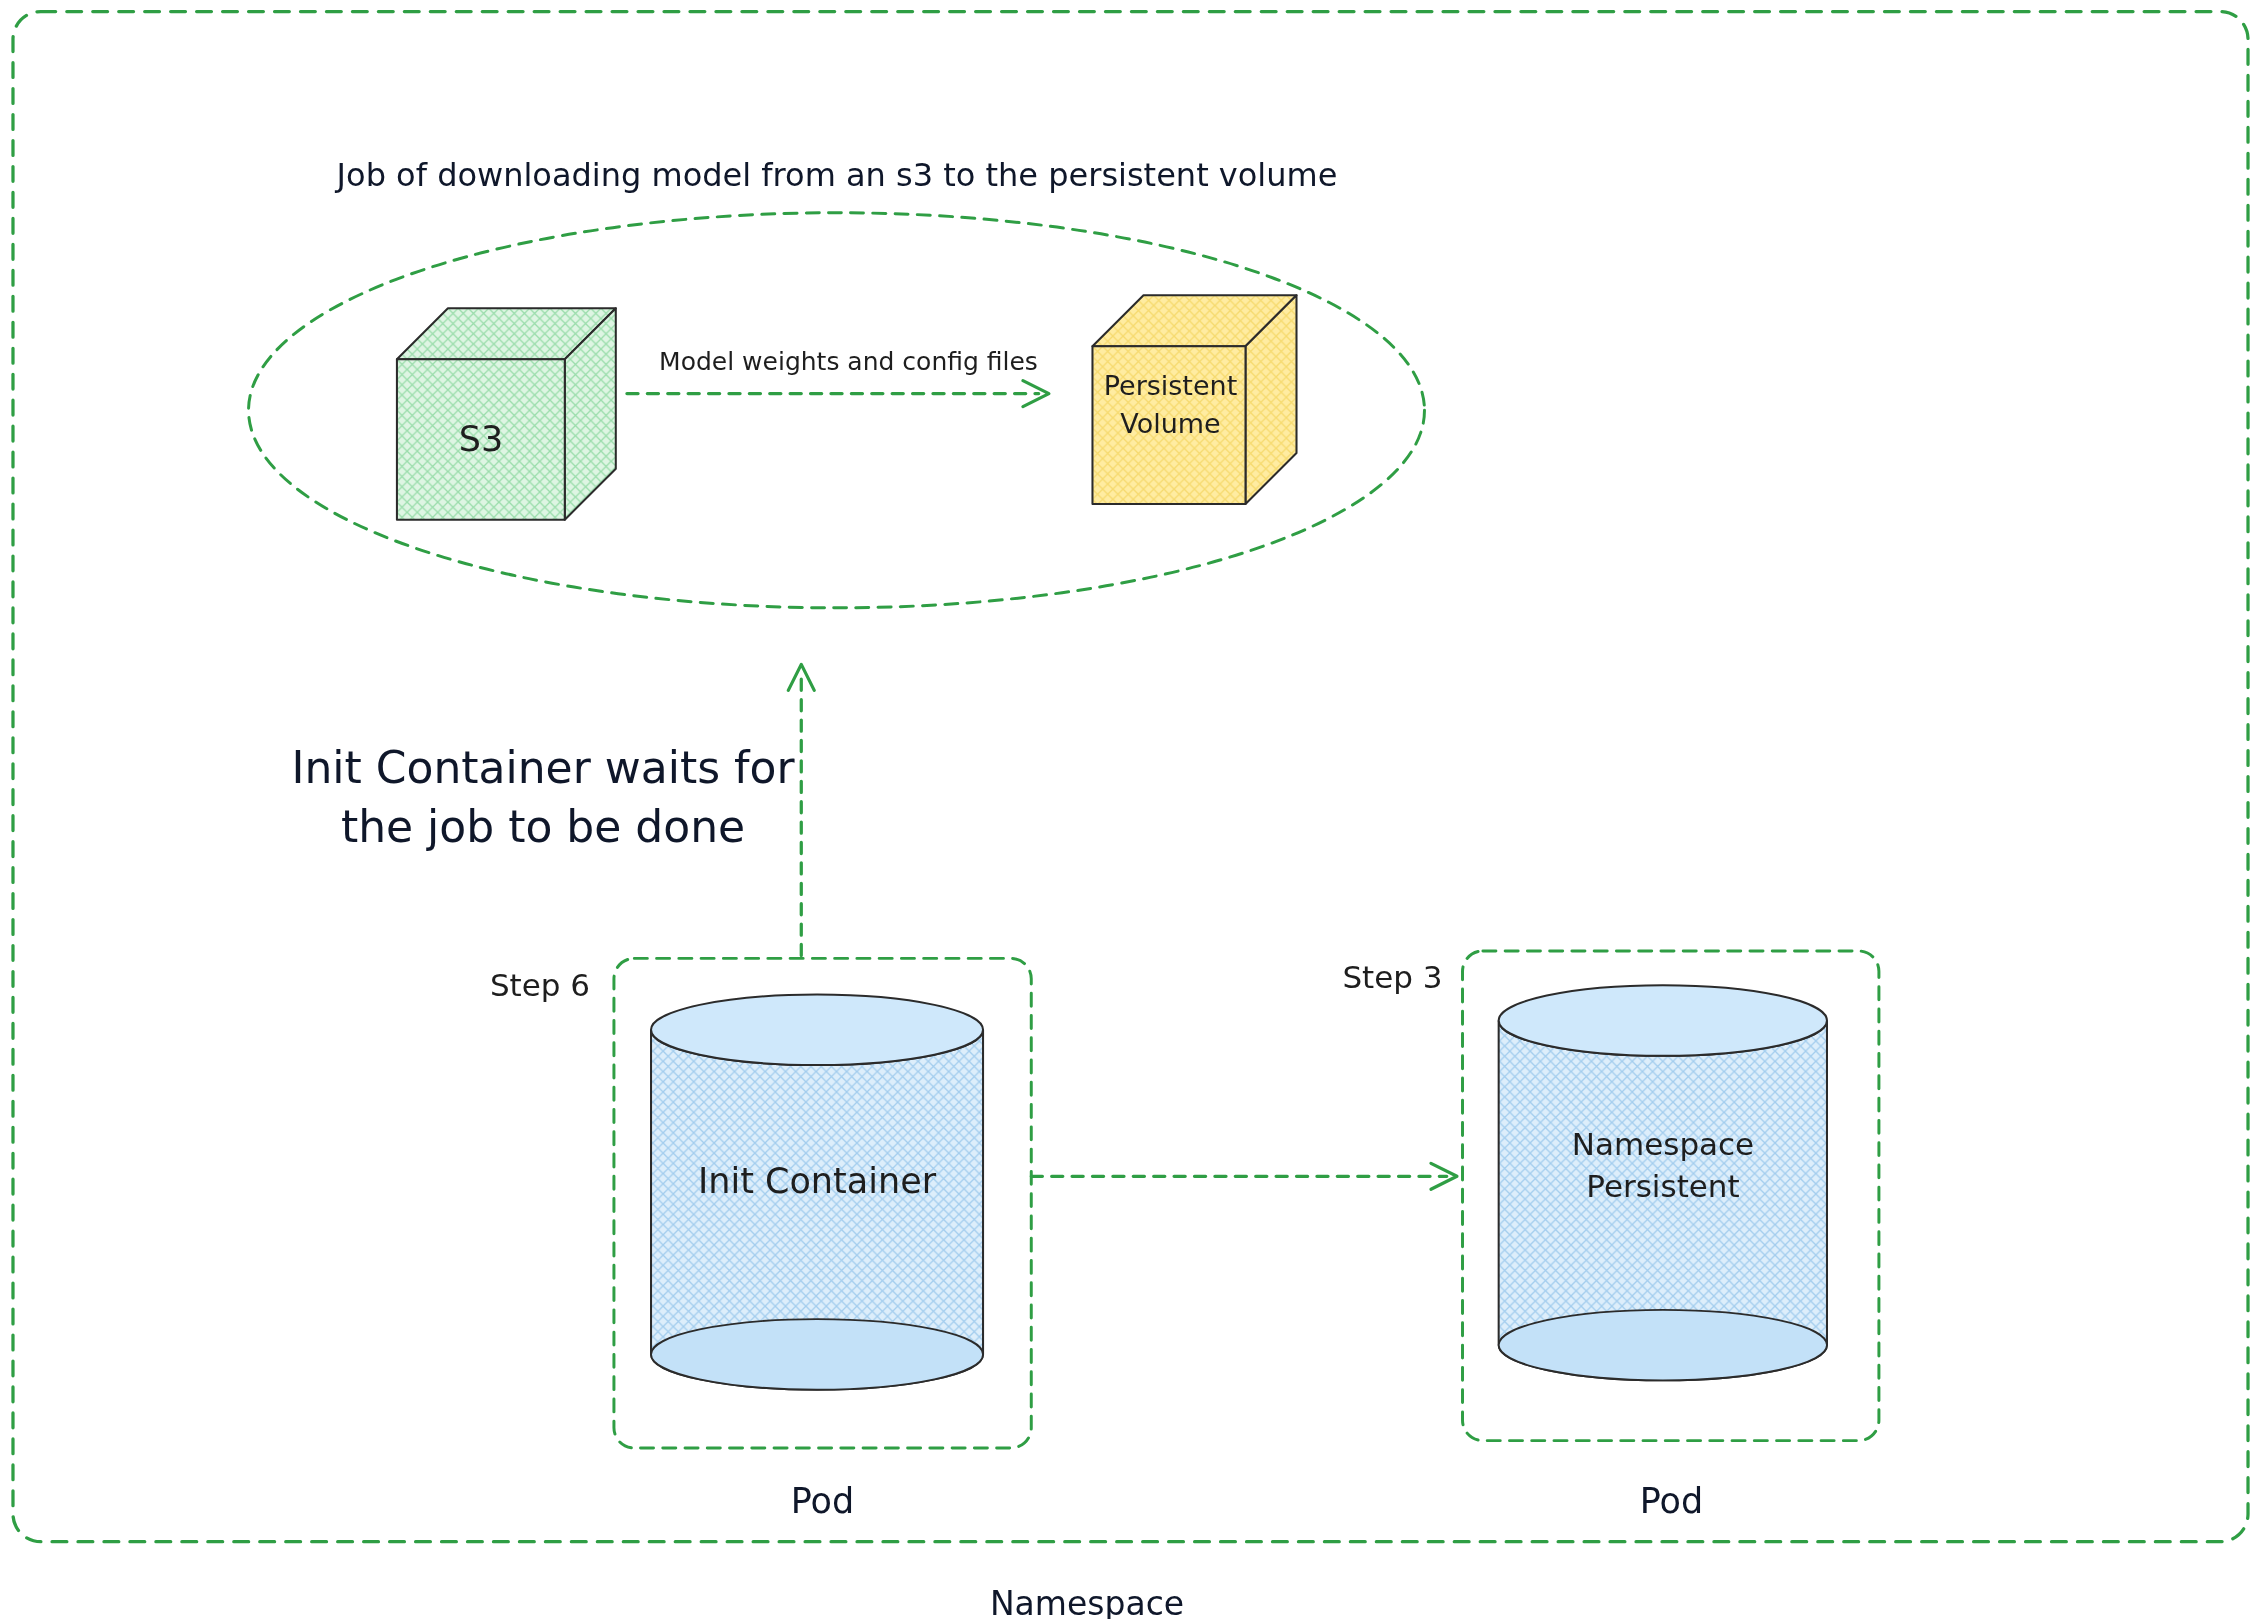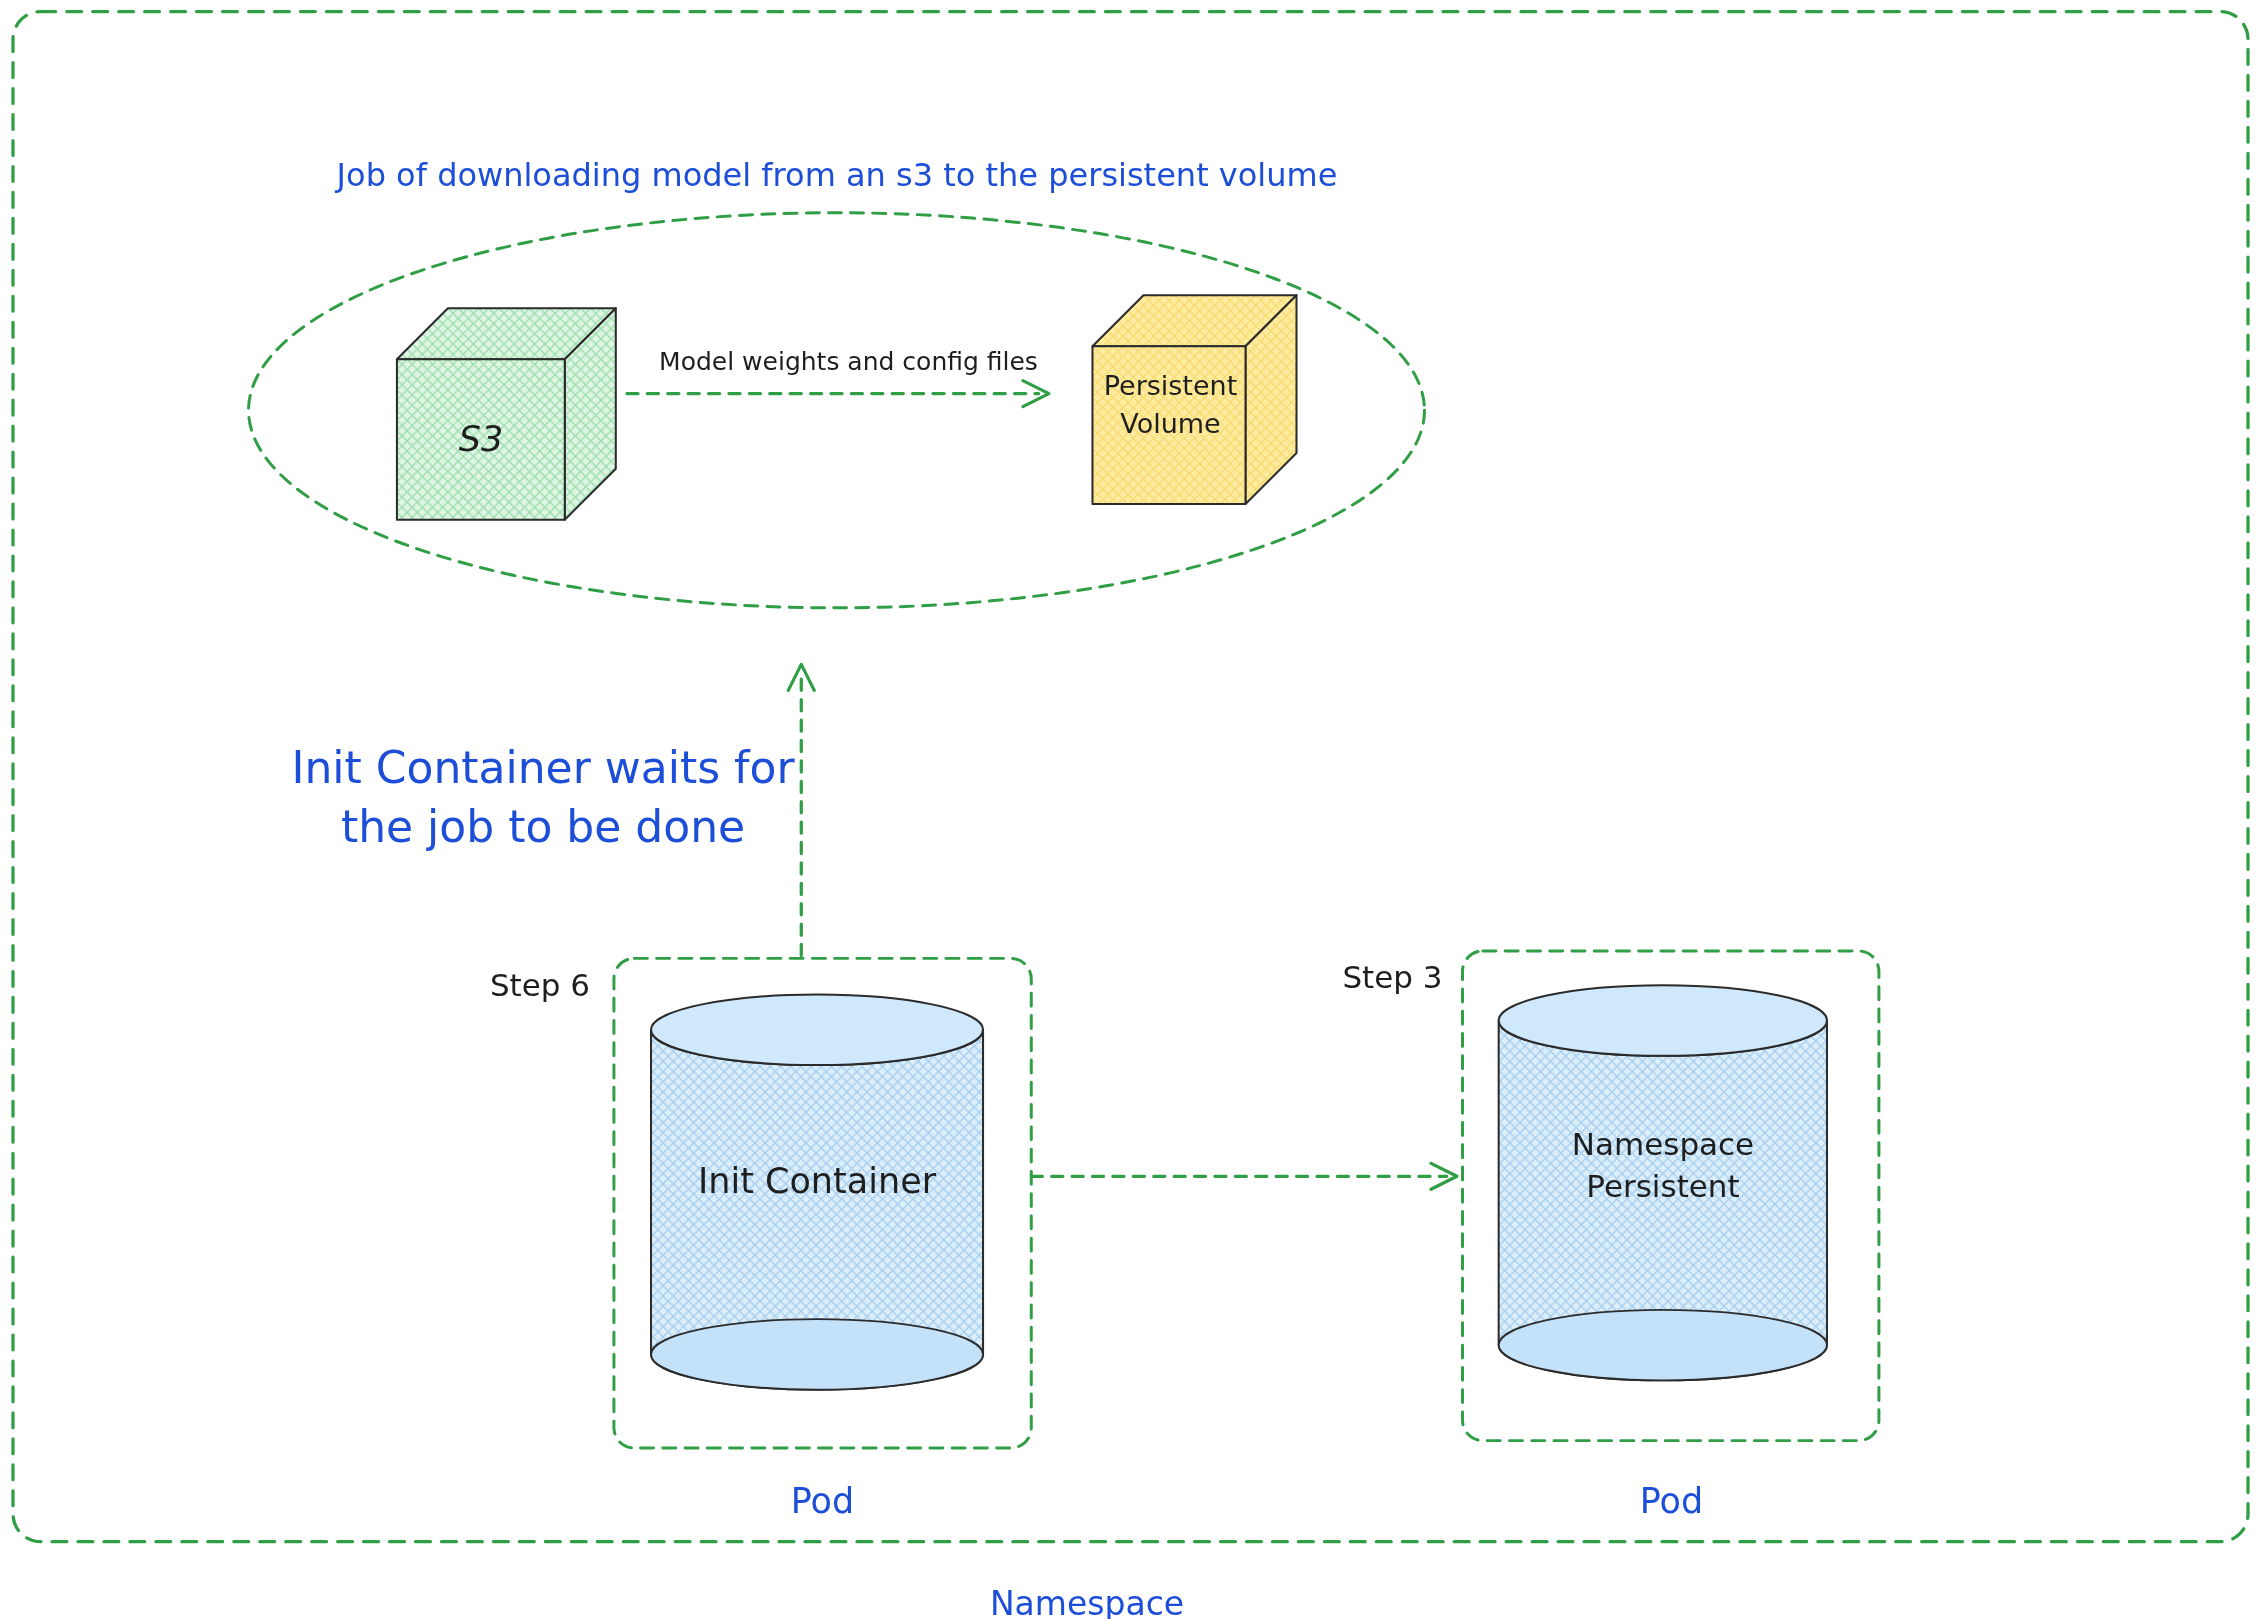--- a/index.html
+++ b/index.html
@@ -12,24 +12,24 @@
     font-family: "DejaVu Sans", sans-serif;
   }
   .stage svg { position: absolute; left: 0; top: 0; }
   .label {
     position: absolute;
     font-family: "DejaVu Sans", sans-serif;
     text-align: center;
     white-space: nowrap;
     line-height: 1.35;
   }
-  .green { color: #1d4ed8; text-align: center; }
+  .green { color: #0f172a; text-align: center; }
   .dark  { color: #1e1e1e; }
   .job-title       { left: 315px;  top: 154px;  width: 1044px; font-size: 32px; }
-  .s3-label        { left: 397px;  top: 416px;  width: 168px;  font-size: 35px; font-style: italic; }
+  .s3-label        { left: 397px;  top: 416px;  width: 168px;  font-size: 35px; }
   .arrow-label     { left: 640px;  top: 345px;  width: 417px;  font-size: 25px; }
   .pv-label        { left: 1093px; top: 367px;  width: 155px;  font-size: 27px; line-height: 1.4; }
   .wait-note       { left: 288px;  top: 738px;  width: 510px;  font-size: 44px; }
   .step1-label     { left: 486px;  top: 965px; width: 108px;  font-size: 31px; }
   .step2-label     { left: 1336px; top: 957px; width: 113px;  font-size: 31px; }
   .init-label      { left: 651px;  top: 1158px; width: 332px;  font-size: 35px; }
   .deploy-label    { left: 1499px; top: 1124px; width: 328px;  font-size: 31px; }
   .pod1-label      { left: 711px;  top: 1478px; width: 223px;  font-size: 35px; }
   .pod2-label      { left: 1560px; top: 1478px; width: 223px;  font-size: 35px; }
   .namespace-label { left: 948px; top: 1582px; width: 278px;  font-size: 33px; }

